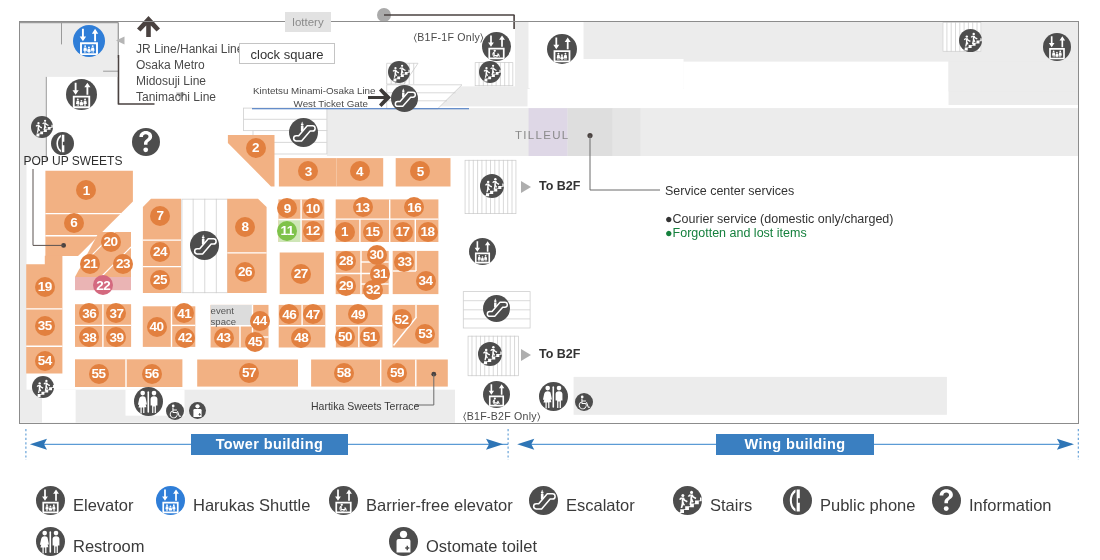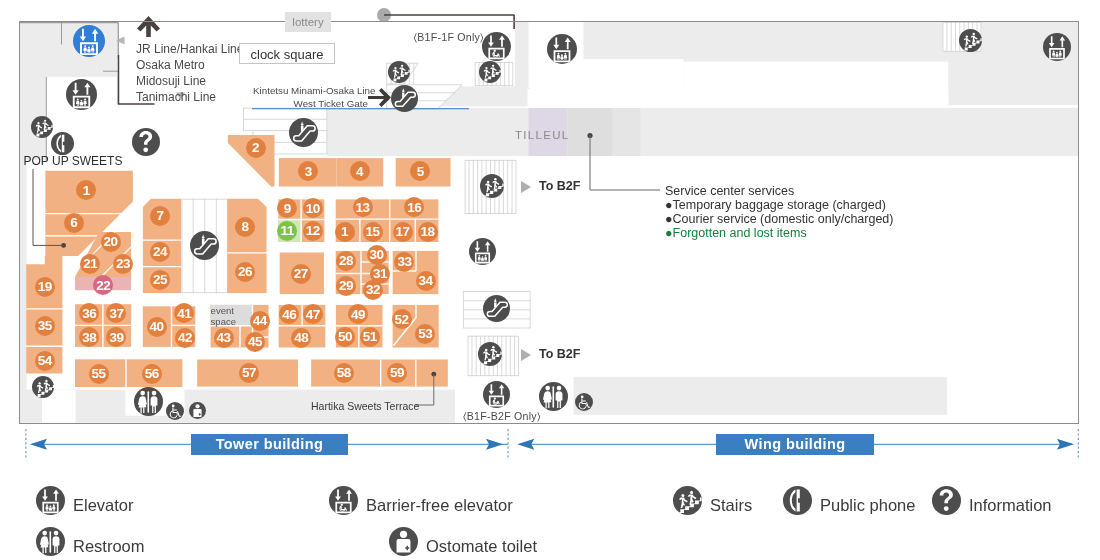--- a/index.html
+++ b/index.html
@@ -603,21 +603,20 @@
 West Ticket Gate</div>
 <div class="txt" style="left:413.5px;top:29.5px;font-size:10.6px;color:#4a4a4a;letter-spacing:0.25px">〈B1F-1F Only〉</div>
 <div class="txt" style="left:463px;top:408.5px;font-size:10.6px;color:#4a4a4a;letter-spacing:0.25px">〈B1F-B2F Only〉</div>
 <div class="txt" style="left:515px;top:128px;font-size:11.5px;color:#8a8a8a;letter-spacing:1.3px">TILLEUL</div>
 <div class="txt" style="left:210.6px;top:306px;width:42px;font-size:9.5px;color:#555;line-height:10.5px">event
 space</div>
 <div class="txt" style="left:311px;top:398.5px;font-size:10.5px;color:#3a3a3a">Hartika Sweets Terrace</div>
 <div class="txt" style="left:539px;top:179px;font-size:12.5px;font-weight:bold;color:#333">To B2F</div>
 <div class="txt" style="left:539px;top:347px;font-size:12.5px;font-weight:bold;color:#333">To B2F</div>
 <div class="txt" style="left:665px;top:184px;font-size:12.5px;color:#333">Service center services</div>
-<div class="txt" style="left:665px;top:198px;font-size:12.5px;color:#333"><span>●</span><span>Temporary baggage storage (charged)</span></div>
 <div class="txt" style="left:665px;top:212px;font-size:12.5px;color:#333"><span>●</span><span>Courier service (domestic only/charged)</span></div>
 <div class="txt" style="left:665px;top:226px;font-size:12.5px;color:#15803d"><span>●</span><span>Forgotten and lost items</span></div>
   </div>
   <div id="bldg">
 <svg width="1100" height="44" style="position:absolute;left:0;top:0">
         <line x1="34" y1="20.3" x2="508" y2="20.3" stroke="#5b9bd5" stroke-width="1.3"></line>
         <line x1="521" y1="20.3" x2="1072" y2="20.3" stroke="#5b9bd5" stroke-width="1.3"></line>
         <polygon points="29.9,20.3 47,14.8 44,20.3 47,25.8" fill="#2e75b6"></polygon>
         <polygon points="503.1,20.3 486,14.8 489,20.3 486,25.8" fill="#2e75b6"></polygon>
         <polygon points="517.2,20.3 534.3,14.8 531.3,20.3 534.3,25.8" fill="#2e75b6"></polygon>
@@ -642,36 +641,70 @@
 <path d="M34 70 h8 l1.9 10.5 h-2.8 V87 h-2.1 v-6.5 h-1.9 V87 h-2.1 v-6.5 h-2.8 Z"></path>
 <circle cx="61.5" cy="66" r="3.1"></circle>
 <path d="M57.5 70 h8 l1.9 10.5 h-2.8 V87 h-2.1 v-6.5 h-1.9 V87 h-2.1 v-6.5 h-2.8 Z"></path>
 <circle cx="49.8" cy="70.5" r="3.1"></circle>
 <path d="M45.8 74.5 h8 l1.9 9 h-2.8 V87 h-2.1 v-3.5 h-1.9 V87 h-2.1 v-3.5 h-2.8 Z"></path>
 </g>
           </svg>
         </span>
         <span class="lb">Elevator</span>
       </div>
+<div class="lgi" style="left:156px;top:18px">
+        <span class="ic blue">
+          <svg width="29" height="29" viewBox="0 0 100 100">
+            <g fill="#fff">
+<path d="M28 12 h6 v24 h7 L31 51 L21 36 h7 Z"></path>
+<path d="M66 51 h6 V27 h7 L69 12 L59 27 h7 Z"></path>
+
+<path d="M22 54 h56 v40 H22 Z M28 60 v28 h44 V60 Z" fill-rule="evenodd"></path>
+<circle cx="38" cy="66" r="3.1"></circle>
+<path d="M34 70 h8 l1.9 10.5 h-2.8 V87 h-2.1 v-6.5 h-1.9 V87 h-2.1 v-6.5 h-2.8 Z"></path>
+<circle cx="61.5" cy="66" r="3.1"></circle>
+<path d="M57.5 70 h8 l1.9 10.5 h-2.8 V87 h-2.1 v-6.5 h-1.9 V87 h-2.1 v-6.5 h-2.8 Z"></path>
+<circle cx="49.8" cy="70.5" r="3.1"></circle>
+<path d="M45.8 74.5 h8 l1.9 9 h-2.8 V87 h-2.1 v-3.5 h-1.9 V87 h-2.1 v-3.5 h-2.8 Z"></path>
+</g>
+          </svg>
+        </span>
+        <span class="lb">Harukas Shuttle</span>
+      </div>
 <div class="lgi" style="left:329px;top:18px">
         <span class="ic">
           <svg width="29" height="29" viewBox="0 0 100 100">
             <g fill="#fff">
 <path d="M28 12 h6 v24 h7 L31 51 L21 36 h7 Z"></path>
 <path d="M66 51 h6 V27 h7 L69 12 L59 27 h7 Z"></path>
 
 <path d="M22 54 h56 v40 H22 Z M28 60 v28 h44 V60 Z" fill-rule="evenodd"></path>
 <circle cx="44" cy="65" r="4"></circle>
 <path d="M39.5 69.5 h4.4 v9.5 h11.5 v4 h-11.5 a4.4 4.4 0 0 1 -4.4 -4.4 Z"></path>
 <path d="M56 72.5 a10.5 10.5 0 1 1 -15 -4 l1.6 3.8 a7 7 0 1 0 9.8 2.6 Z"></path>
 <path d="M54.5 76 h4.2 l3.2 9.5 h-3.8 Z"></path>
 </g>
           </svg>
         </span>
         <span class="lb">Barrier-free elevator</span>
+      </div>
+<div class="lgi" style="left:529px;top:18px">
+        <span class="ic">
+          <svg width="29" height="29" viewBox="0 0 100 100">
+            <g>
+<path d="M25 79 a9 9 0 0 1 0 -18 h8.5 L63 27 h18 a9 9 0 0 1 0 18 H73 L43.5 79 Z" fill="none" stroke="#fff" stroke-width="5.4" stroke-linejoin="round"></path>
+</g>
+<g fill="#fff">
+<path d="M45.5 12 l2.4 6.5 h-4.8 Z"></path>
+<circle cx="45.5" cy="22.5" r="4.4"></circle>
+<path d="M41 28 h9 v12 l-4.5 7.5 -4.5 -1.8 Z"></path>
+</g>
+          </svg>
+        </span>
+        <span class="lb">Escalator</span>
       </div>
 <div class="lgi" style="left:673px;top:18px">
         <span class="ic">
           <svg width="29" height="29" viewBox="0 0 100 100">
             <g fill="#fff">
 <path d="M6 90 h19 v-10 h17 v-10 h17 v-10 h17 v-10 h17 v-10 h6 v13 h-10 v10 h-17 v10 h-17 v10 H38 v10 H19 v10 H6 Z"></path>
 <circle cx="34" cy="33" r="5.2"></circle>
 <path d="M30.5 40 h7.5 l3.2 6.5 9.5 5 -2.6 5 -10.5 -5.5 -1.5 -2.5 v8 l5.5 9 -4.5 3 -7 -11.5 v-13 l-4.5 4.5 -5 -2.5 5.5 -6 Z"></path>
 <path d="M31 54 l-4.5 22 h5.5 l5.5 -19 Z"></path>
 <circle cx="64" cy="22" r="5.2"></circle>

